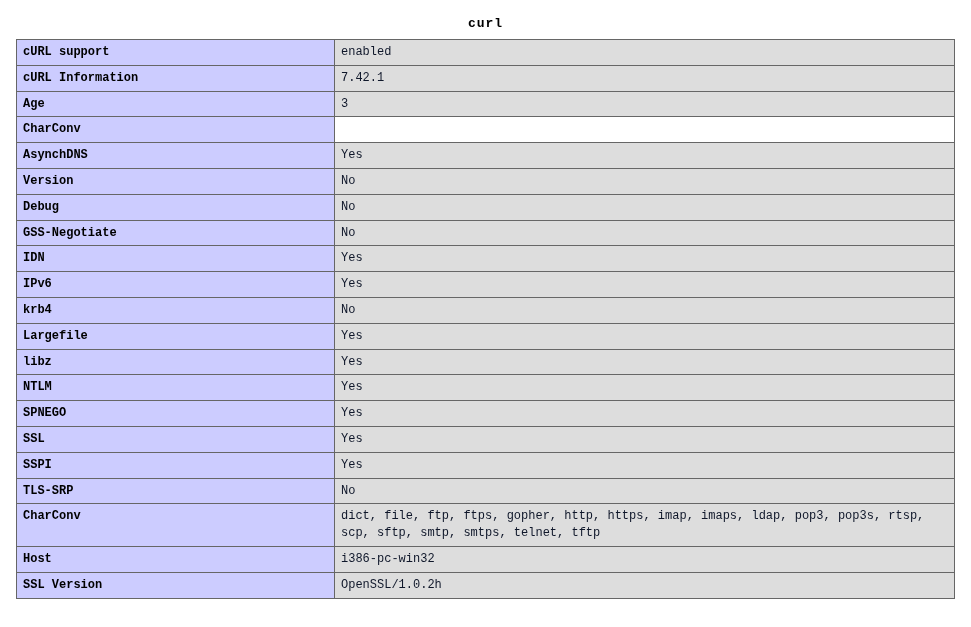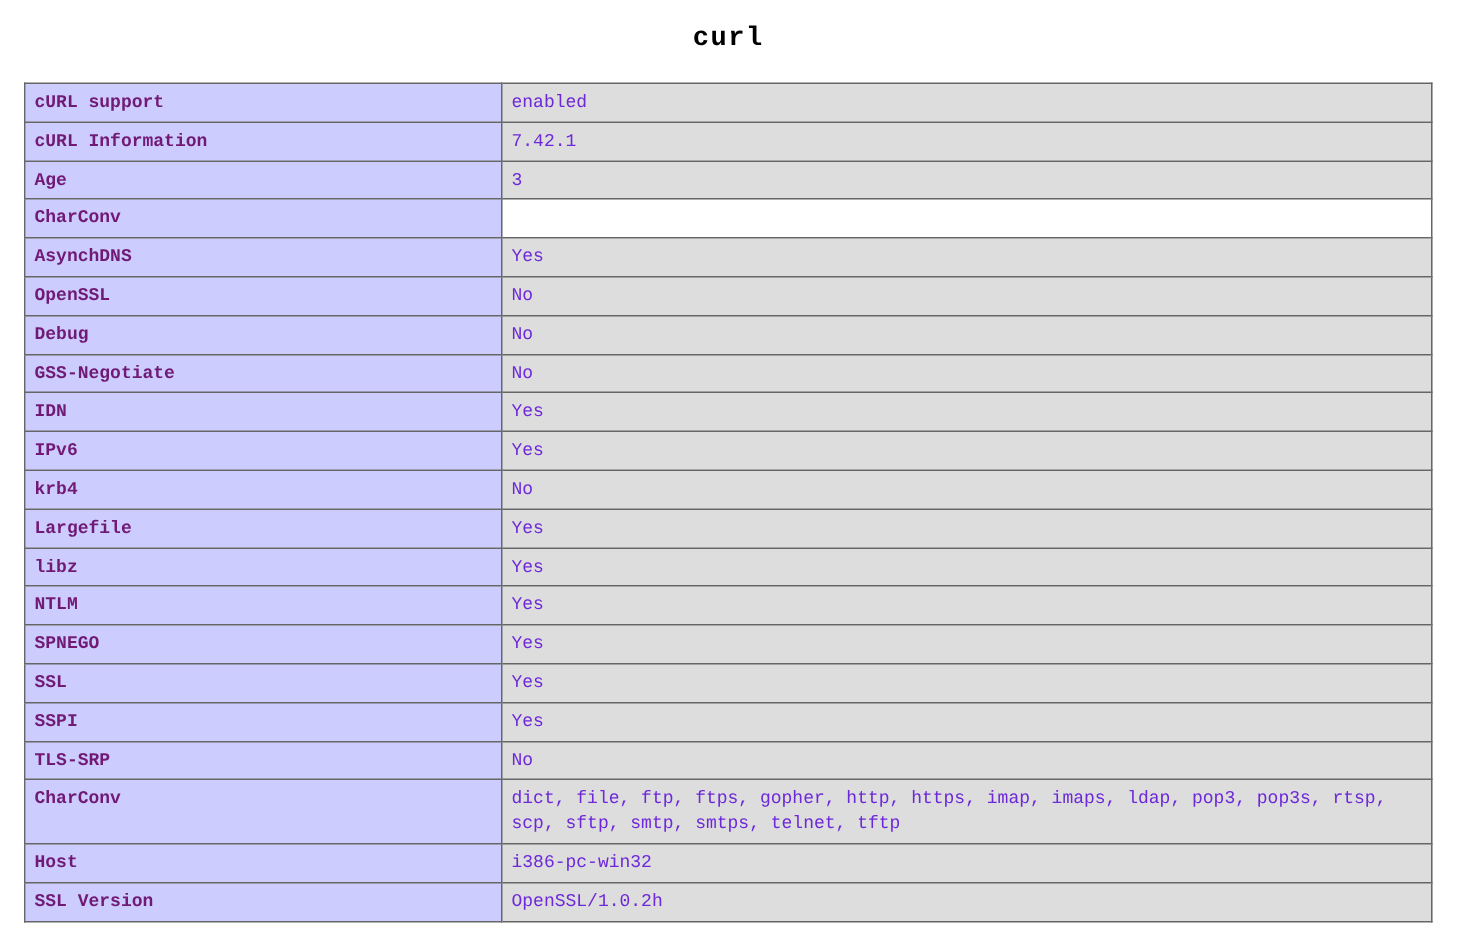--- a/index.html
+++ b/index.html
@@ -10,47 +10,47 @@
       width: 971px;
       position: relative;
     }
     .container {
       padding: 8px 16px 16px 16px;
     }
     h2.section-title {
       text-align: center;
       font-family: "Courier New", Courier, monospace;
       font-weight: bold;
-      font-size: 18px;
-      margin: 8px 0 19px 0;
+      font-size: 13px;
+      margin: 8px 0 8px 0;
       letter-spacing: 1px;
       color: #000;
     }
     table.info {
       width: 100%;
       border-collapse: collapse;
       border: 1px solid #666;
     }
     table.info td {
       border: 1px solid #666;
       padding: 4px 6px;
       font-size: 12px;
       line-height: 1.4;
       vertical-align: top;
       font-family: "Courier New", Courier, monospace;
     }
     table.info td.k {
       width: 305px;
       background: #ccccff;
       font-weight: bold;
-      color: #701a75;
+      color: #000000;
     }
     table.info td.v {
       background: #dddddd;
-      color: #6d28d9;
+      color: #0f172a;
     }
     table.info td.v-empty {
       background: #ffffff;
     }
   </style>
 </head>
 <body>
 
 <div class="container">
   <h2 class="section-title">curl</h2>
@@ -70,21 +70,21 @@
         </tr>
         <tr>
           <td class="k">CharConv</td>
           <td class="v v-empty"></td>
         </tr>
         <tr>
           <td class="k">AsynchDNS</td>
           <td class="v">Yes</td>
         </tr>
         <tr>
-          <td class="k">OpenSSL</td>
+          <td class="k">Version</td>
           <td class="v">No</td>
         </tr>
         <tr>
           <td class="k">Debug</td>
           <td class="v">No</td>
         </tr>
         <tr>
           <td class="k">GSS-Negotiate</td>
           <td class="v">No</td>
         </tr>

